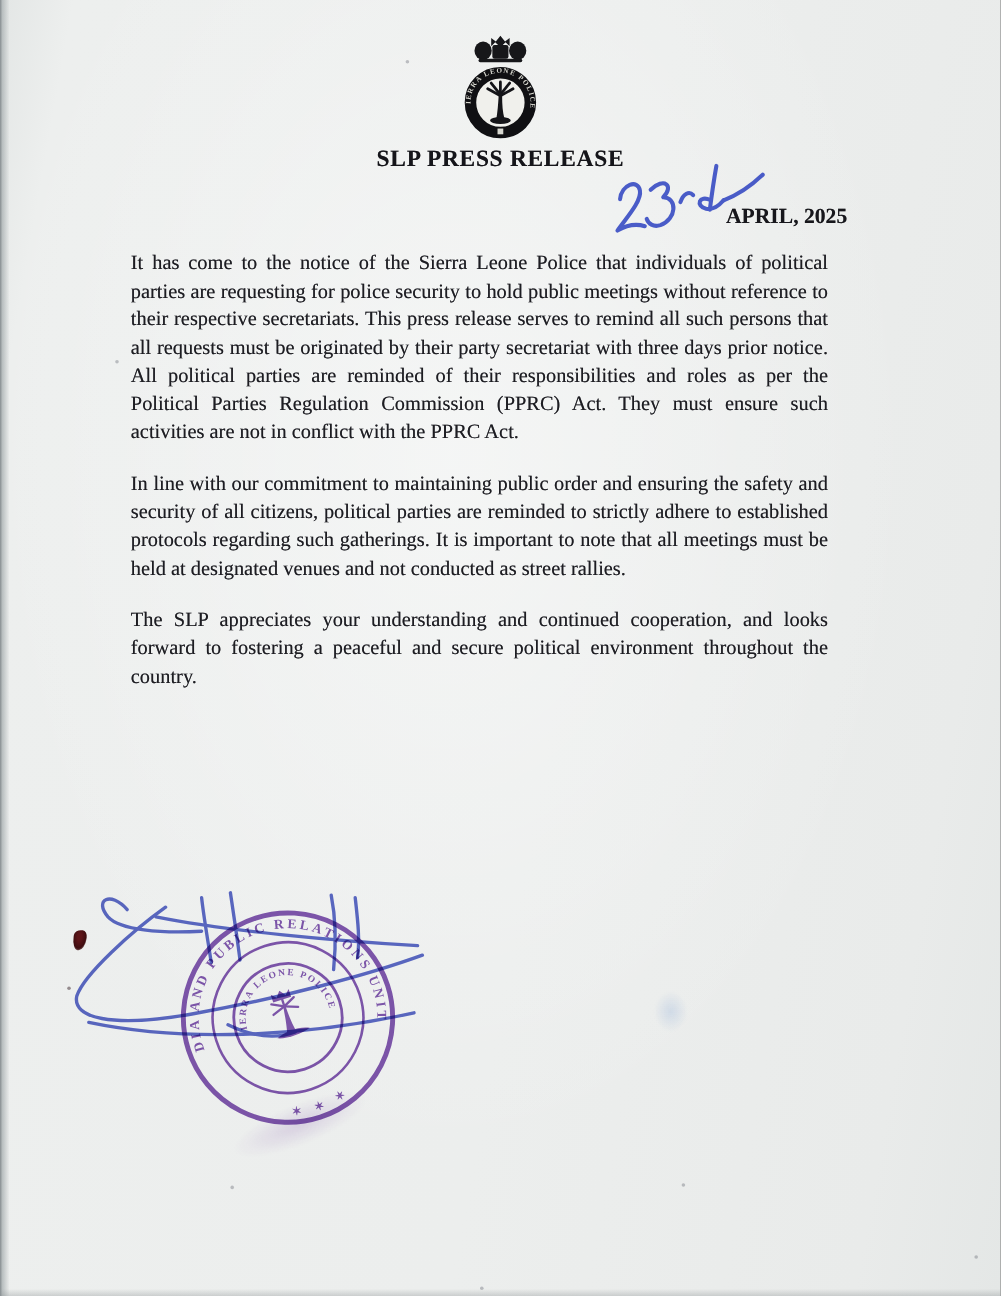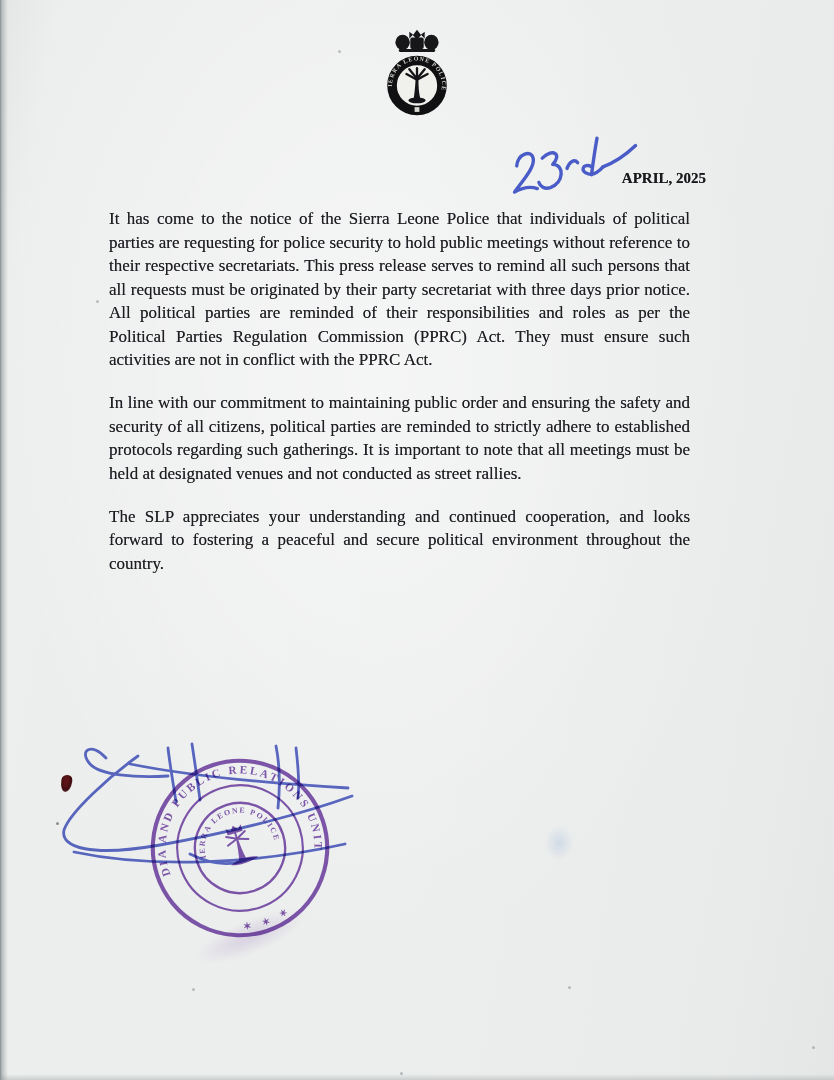--- a/index.html
+++ b/index.html
@@ -15,21 +15,21 @@
   .edge-bottom{position:absolute;left:0;bottom:0;width:834px;height:6px;
     background:linear-gradient(to top,rgba(140,146,148,.35),rgba(140,146,148,0));}
 
   .logo{position:absolute;left:362px;top:26px;width:110px;height:96px;}
 
   .title{position:absolute;left:0;top:122px;width:834px;text-align:center;
     font-size:19.5px;font-weight:bold;letter-spacing:.6px;color:#15151a;
     text-shadow:0 0 .5px rgba(0,0,0,.55);}
 
   .date-printed{position:absolute;right:128px;top:170px;
-    font-size:15px;font-weight:bold;color:#17171c;text-shadow:0 0 .4px rgba(0,0,0,.5);}
+    font-size:18px;font-weight:bold;color:#17171c;text-shadow:0 0 .4px rgba(0,0,0,.5);}
   .date-hand{position:absolute;left:503px;top:134px;width:140px;height:68px;transform:rotate(-4deg);}
   .sr-only{position:absolute;width:1px;height:1px;overflow:hidden;clip:rect(0 0 0 0);white-space:nowrap;}
 
   .body-text{position:absolute;left:109px;top:207px;width:581px;z-index:2;}
   .body-text p{margin:0 0 19.5px 0;font-size:17px;line-height:23.5px;
     text-align:justify;color:#1d1d22;text-shadow:0 0 .45px rgba(20,20,30,.6);}
 
   .sign-block{position:absolute;left:123px;top:843px;z-index:2;
     font-size:17px;line-height:23.5px;font-weight:bold;color:#16161b;
     text-shadow:0 0 .45px rgba(0,0,0,.55);}
@@ -84,20 +84,21 @@
       <line x1="55" y1="56" x2="44" y2="50"></line>
       <line x1="55" y1="56" x2="66" y2="50"></line>
       <line x1="55" y1="55" x2="47" y2="45"></line>
       <line x1="55" y1="55" x2="63" y2="45"></line>
       <line x1="55" y1="55" x2="55" y2="44"></line>
     </g>
     <path d="M 53.5,56 C 53,64 52.5,70 51.5,76 L 58.5,76 C 57,70 56.5,64 56.5,56 Z" fill="#141418"></path>
     <ellipse cx="55" cy="77.5" rx="9" ry="3" fill="#141418"></ellipse>
   </svg>
 
+  <div class="title">SLP PRESS RELEASE</div>
 
   <div class="date-hand">
     <span class="sr-only">23rd</span>
     <svg viewBox="0 0 140 68" width="140" height="68">
       <g fill="none" stroke="#3347c2" stroke-width="3.4" stroke-linecap="round" stroke-linejoin="round" opacity=".88">
         <path d="M 14,28 C 16,16 30,12 31,22 C 32,31 18,44 10,54 C 20,49 28,50 33,52"></path>
         <path d="M 40,22 C 52,12 60,20 50,29 C 62,30 60,48 46,52 C 40,53.5 36,50 35,46"></path>
         <path d="M 64,34 C 67,27 72,25 75,29"></path>
         <path d="M 96,6 C 93,18 90,32 88,42"></path>
         <path d="M 89,34 C 80,29 76,38 85,41 C 90,42.5 95,40 100,35"></path>

